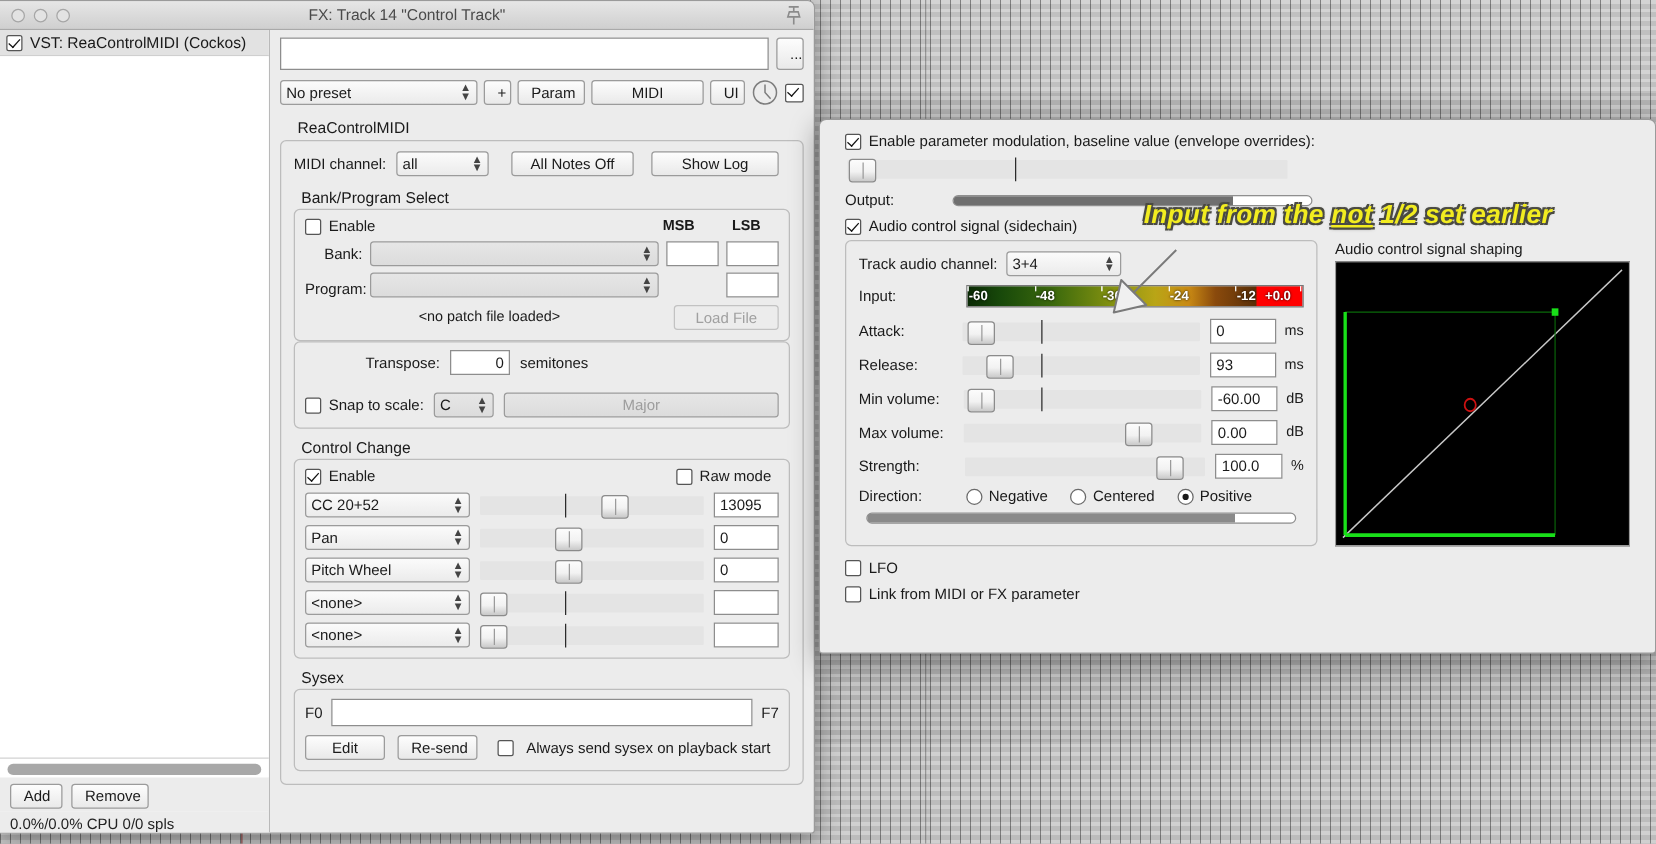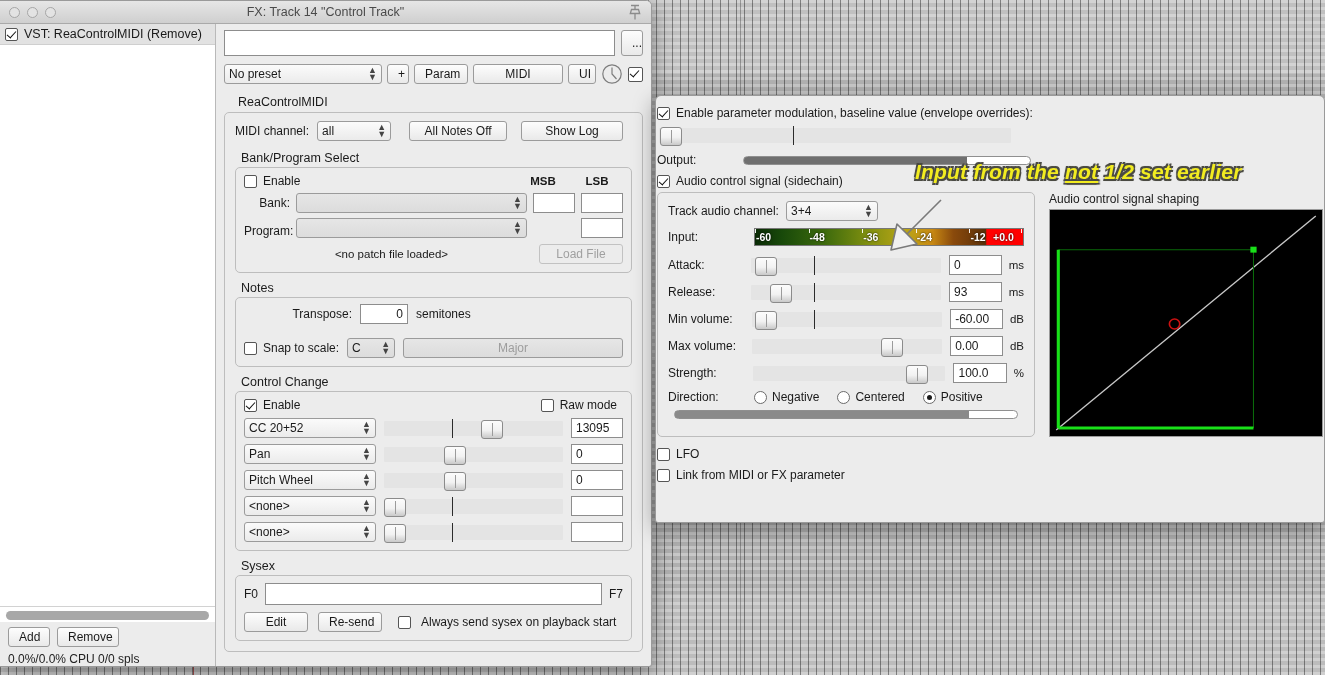--- a/index.html
+++ b/index.html
@@ -132,21 +132,21 @@
     position:absolute; top:-1px; width:22px; height:19px;
     background:linear-gradient(to bottom,#fcfcfc 0%,#f2f2f2 55%,#c9c9c9 100%);
     border:1px solid #8b8b8b; border-radius:3px;
   }
   .thumb::after { content:""; position:absolute; left:50%; top:2px; bottom:2px;
     width:1px; background:#9b9b9b; }
   .tick { position:absolute; top:-2px; width:1px; height:19px; background:#2b2b2b; }
 
   
   #pmwin { left:655px; top:95px; width:670px; height:428px; }
-  #pmwin .content { padding:10px 1px; }
+  #pmwin .content { padding:10px 20px; }
   .pmrow { display:flex; align-items:center; margin-bottom:7px; }
   .pmlabel { width:86px; font-size:12px; }
 
   .outputbar {
     flex:1; height:9px; border-radius:5px; border:1px solid #8f8f8f;
     background:linear-gradient(to right,#6f6f6f 0%, #6f6f6f 78%, #ffffff 78%, #ffffff 100%);
   }
   .meter {
     flex:1; height:18px; position:relative;
     background:linear-gradient(to right,
@@ -193,21 +193,21 @@
     <svg class="pin" viewBox="0 0 16 17">
       <path d="M4 1.5h8M8 1.5v4M4.5 5.5h7l1.2 4h-9.4zM8 9.5v6" fill="none" stroke="#8b8b8b" stroke-width="1.3"></path>
     </svg>
   </div>
 
   <div class="body">
 
     <div id="fxlist">
       <div class="fxrow">
         <span class="cb checked"></span>
-        <span>VST: ReaControlMIDI (Remove)</span>
+        <span>VST: ReaControlMIDI (Cockos)</span>
       </div>
       <div class="blank"></div>
       <div class="listscroll">
           <div class="bar"></div>
         </div>
       <div class="listbtns">
         <div class="btn" style="width:42px">Add</div>
         <div class="btn" style="width:62px">Remove</div>
       </div>
       <div class="cpuline">0.0%/0.0% CPU 0/0 spls</div>
@@ -274,21 +274,20 @@
             </div>
             <div style="width:42px"></div>
             <div class="field" style="width:42px"></div>
           </div>
           <div style="display:flex; align-items:center; margin-top:6px;">
             <span style="flex:1; text-align:center; font-size:11.5px;">&lt;no patch file loaded&gt;</span>
             <div class="btn disabled" style="width:84px">Load File</div>
           </div>
         </div>
 
-        <div class="group-title" style="margin-top:8px">Notes</div>
         <div class="group" style="padding:6px 8px 8px 8px;">
           <div style="display:flex; align-items:center; gap:8px;">
             <span style="width:108px; text-align:right;">Transpose:</span>
             <div class="field r" style="width:48px">0</div>
             <span>semitones</span>
           </div>
           <div style="display:flex; align-items:center; gap:8px; margin-top:14px;">
             <span class="cb"></span>
             <span style="margin-left:-2px">Snap to scale:</span>
             <div class="combo grey" style="width:48px">

